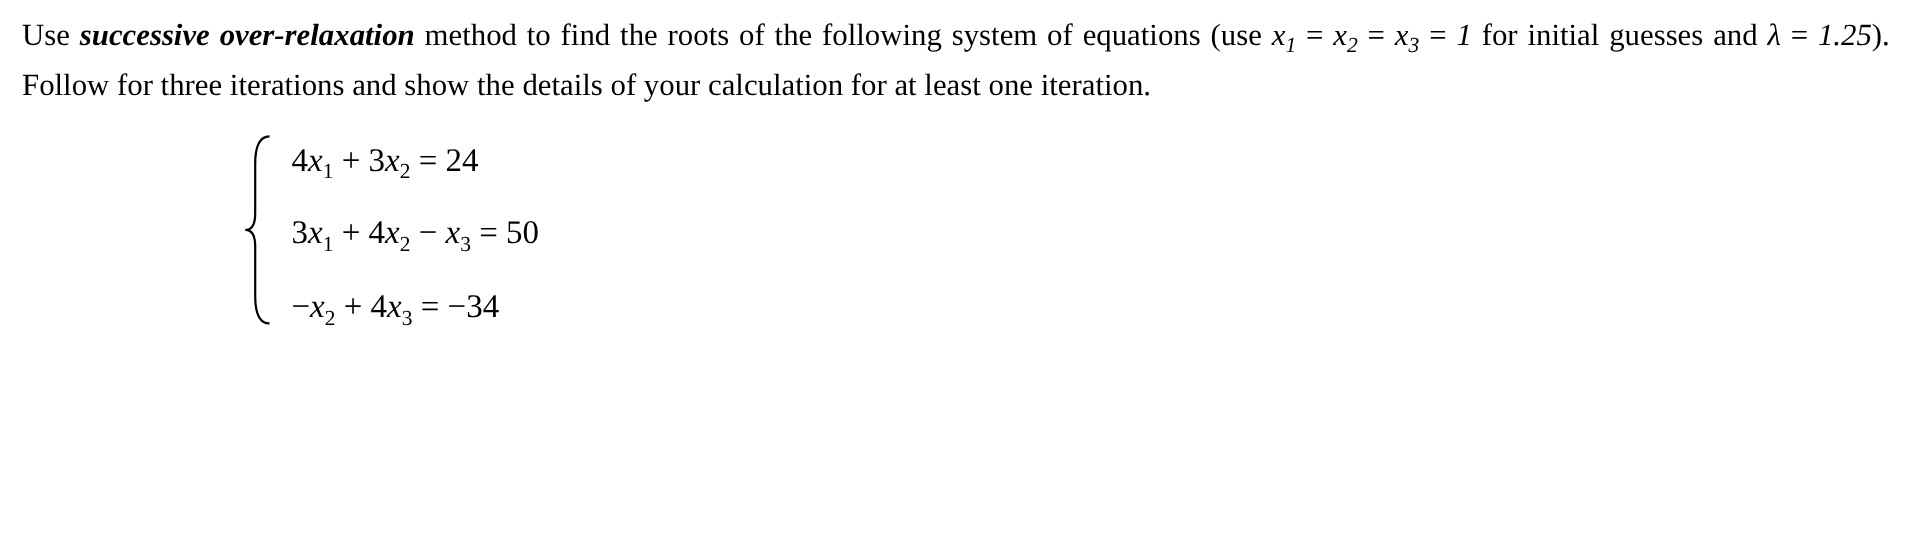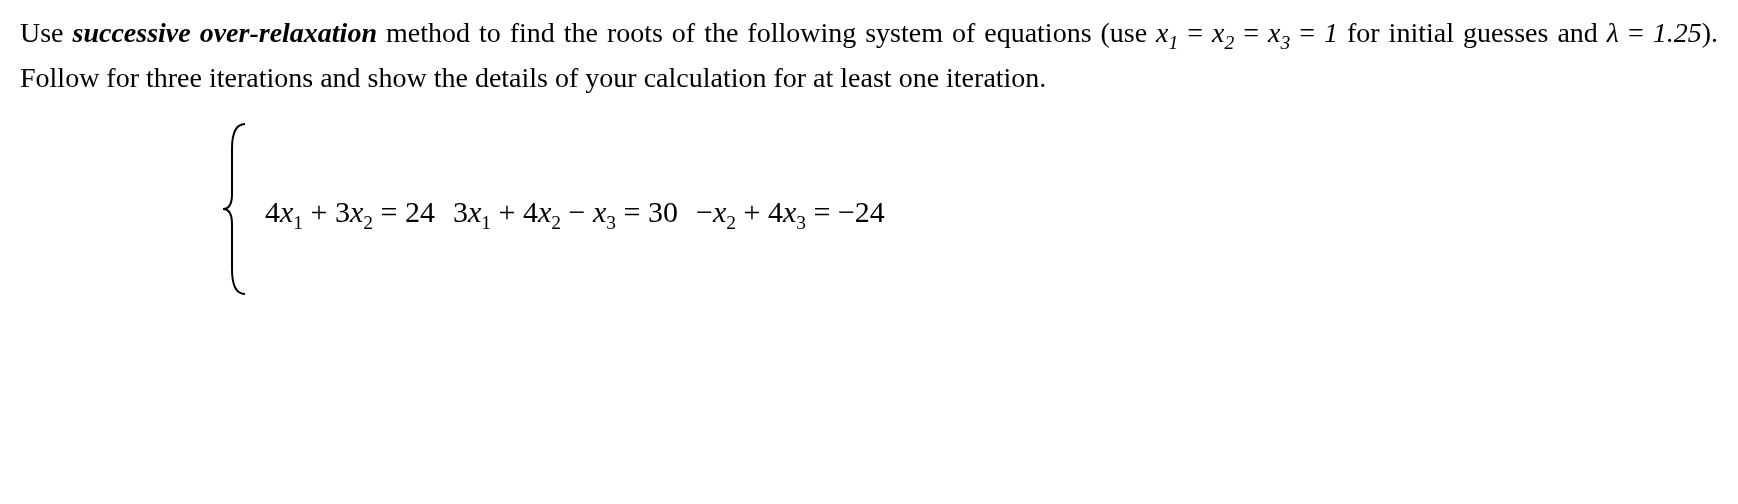--- a/index.html
+++ b/index.html
@@ -39,21 +39,21 @@
     }
     .brace {
       font-size: 130px;
       line-height: 0.8;
       margin-right: 15px;
       font-family: 'Times New Roman', serif;
       font-weight: normal;
     }
     .equations {
       display: flex;
-      flex-direction: row;
+      flex-direction: column;
       gap: 18px;
       font-size: 30px;
     }
     .eq-line {
       font-family: 'Times New Roman', serif;
     }
     .eq-sub {
       font-size: 0.65em;
       vertical-align: sub;
     }
@@ -72,19 +72,19 @@
   <div class="brace">
     <svg width="30" height="180" viewBox="0 0 30 180">
       <path d="M 25 5 Q 12 5 12 30 L 12 75 Q 12 90 3 90 Q 12 90 12 105 L 12 150 Q 12 175 25 175" stroke="#000" stroke-width="2" fill="none"></path>
     </svg>
   </div>
   <div class="equations">
     <div class="eq-line">
       <span>4</span><span class="var">x</span><span class="eq-sub">1</span><span> + 3</span><span class="var">x</span><span class="eq-sub">2</span><span> = 24</span>
     </div>
     <div class="eq-line">
-      <span>3</span><span class="var">x</span><span class="eq-sub">1</span><span> + 4</span><span class="var">x</span><span class="eq-sub">2</span><span> − </span><span class="var">x</span><span class="eq-sub">3</span><span> = 30</span>
+      <span>3</span><span class="var">x</span><span class="eq-sub">1</span><span> + 4</span><span class="var">x</span><span class="eq-sub">2</span><span> − </span><span class="var">x</span><span class="eq-sub">3</span><span> = 50</span>
     </div>
     <div class="eq-line">
-      <span>−</span><span class="var">x</span><span class="eq-sub">2</span><span> + 4</span><span class="var">x</span><span class="eq-sub">3</span><span> = −24</span>
+      <span>−</span><span class="var">x</span><span class="eq-sub">2</span><span> + 4</span><span class="var">x</span><span class="eq-sub">3</span><span> = −34</span>
     </div>
   </div>
 </div>
 
 </body></html>

